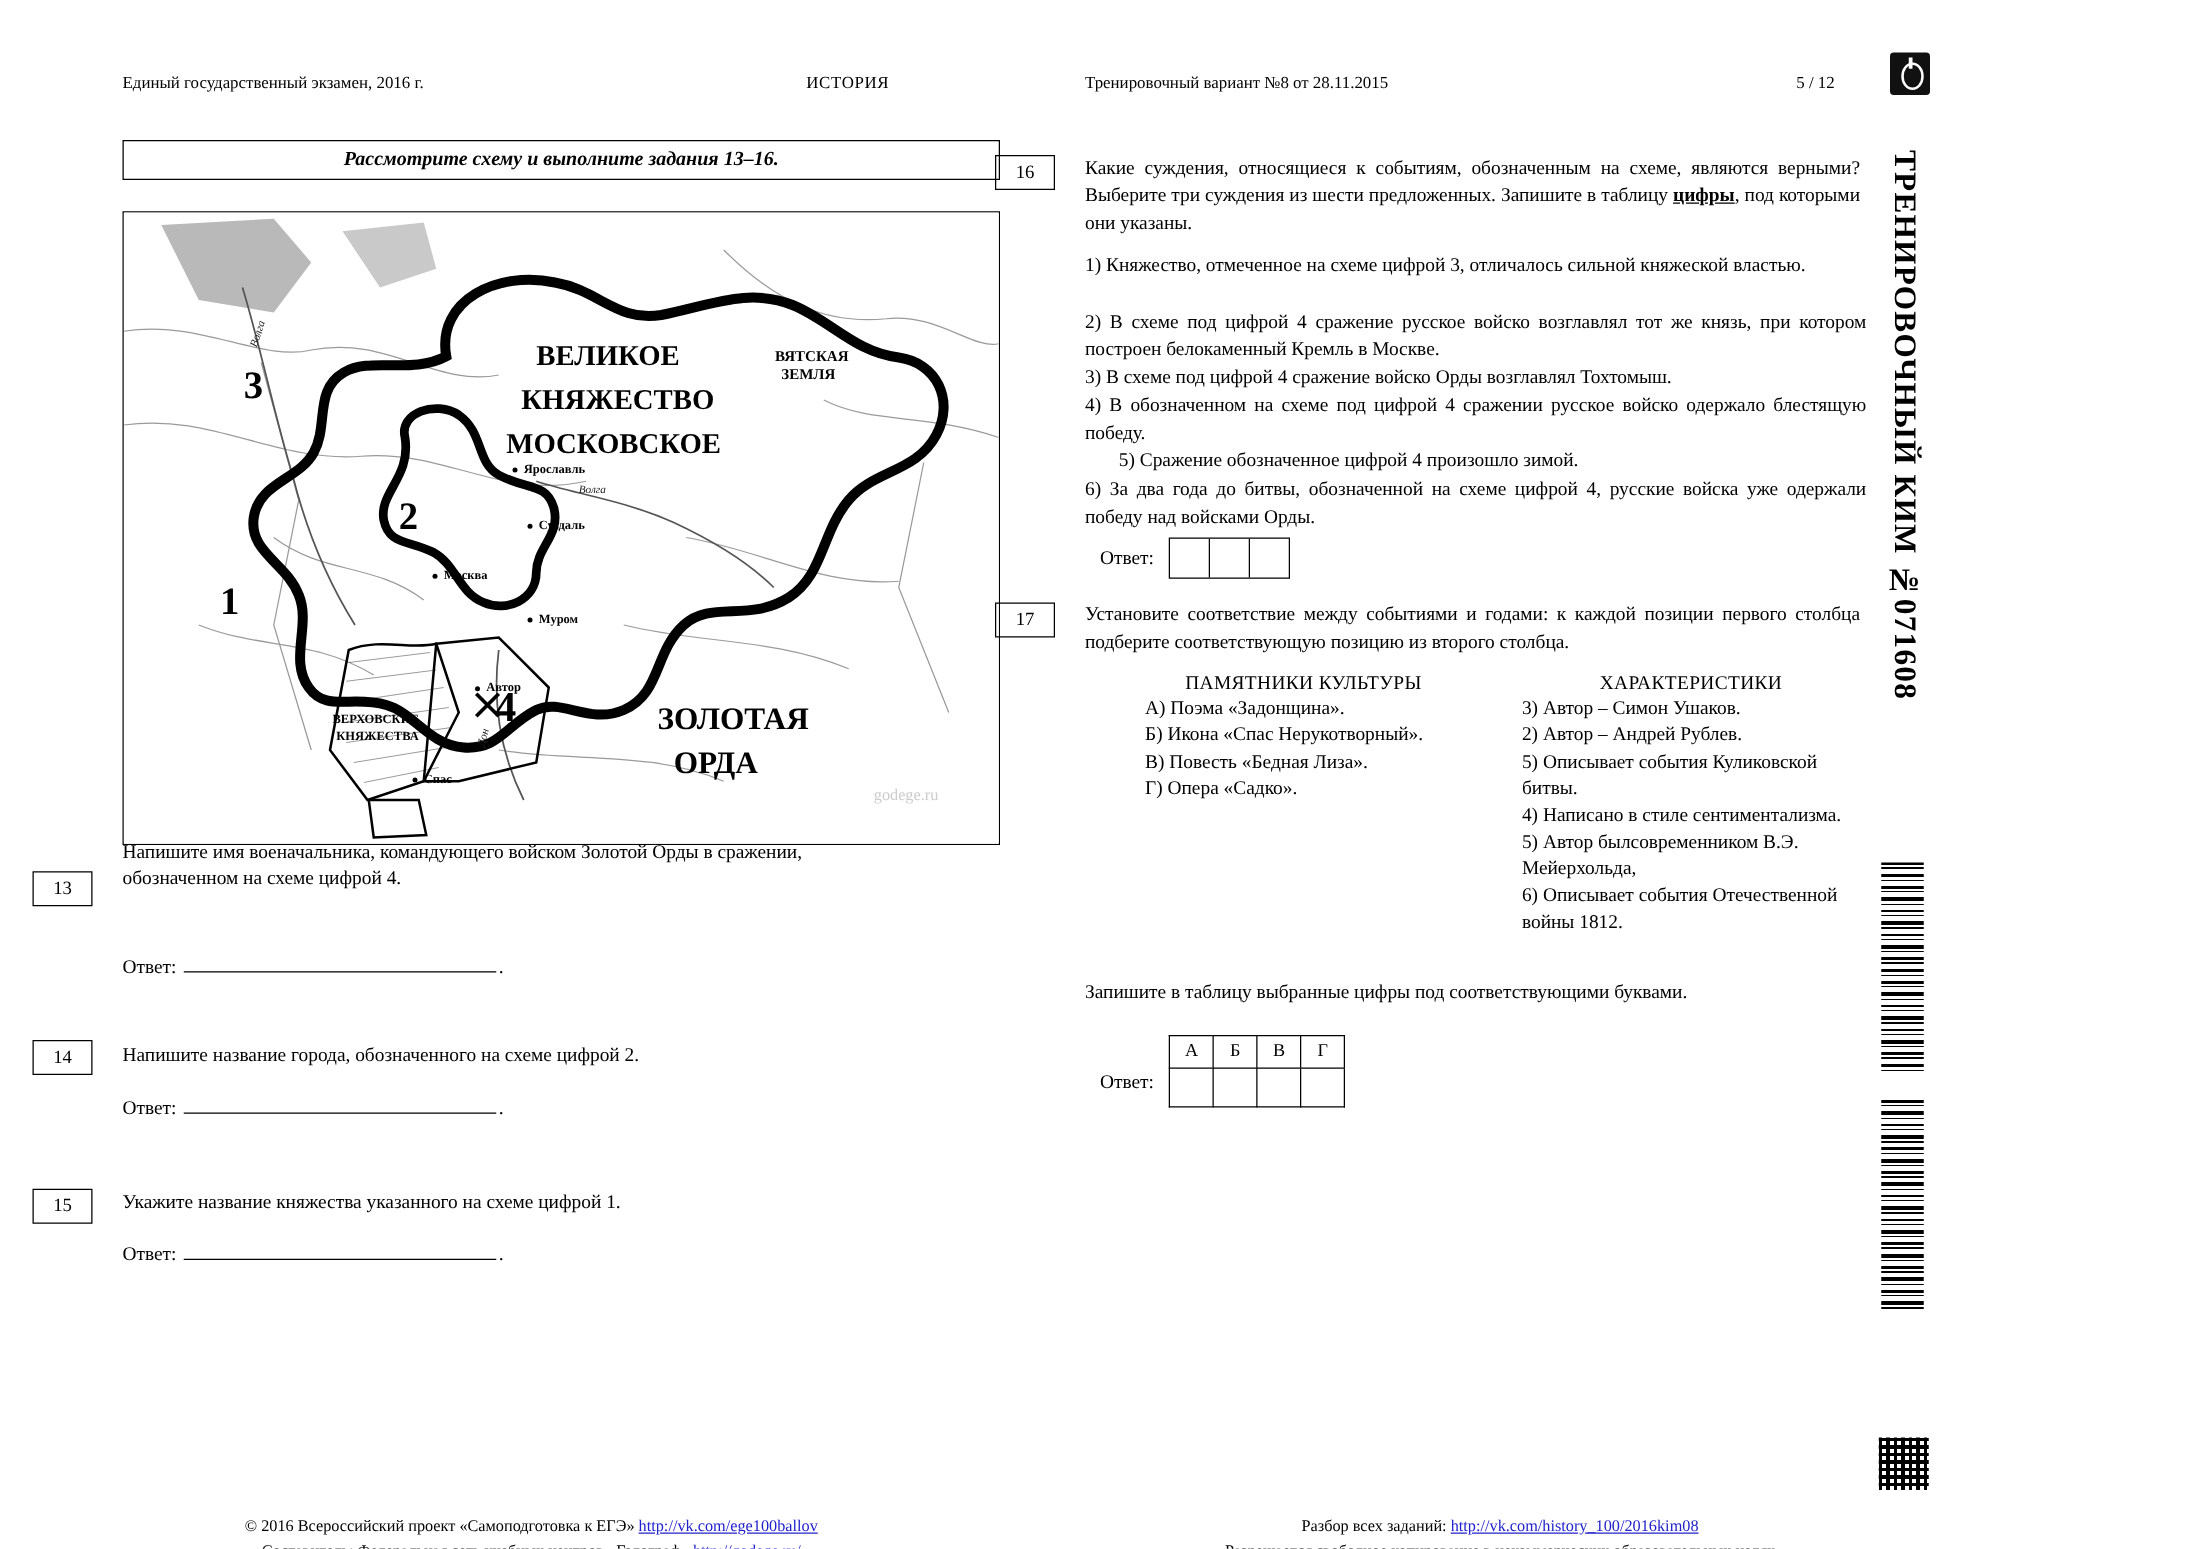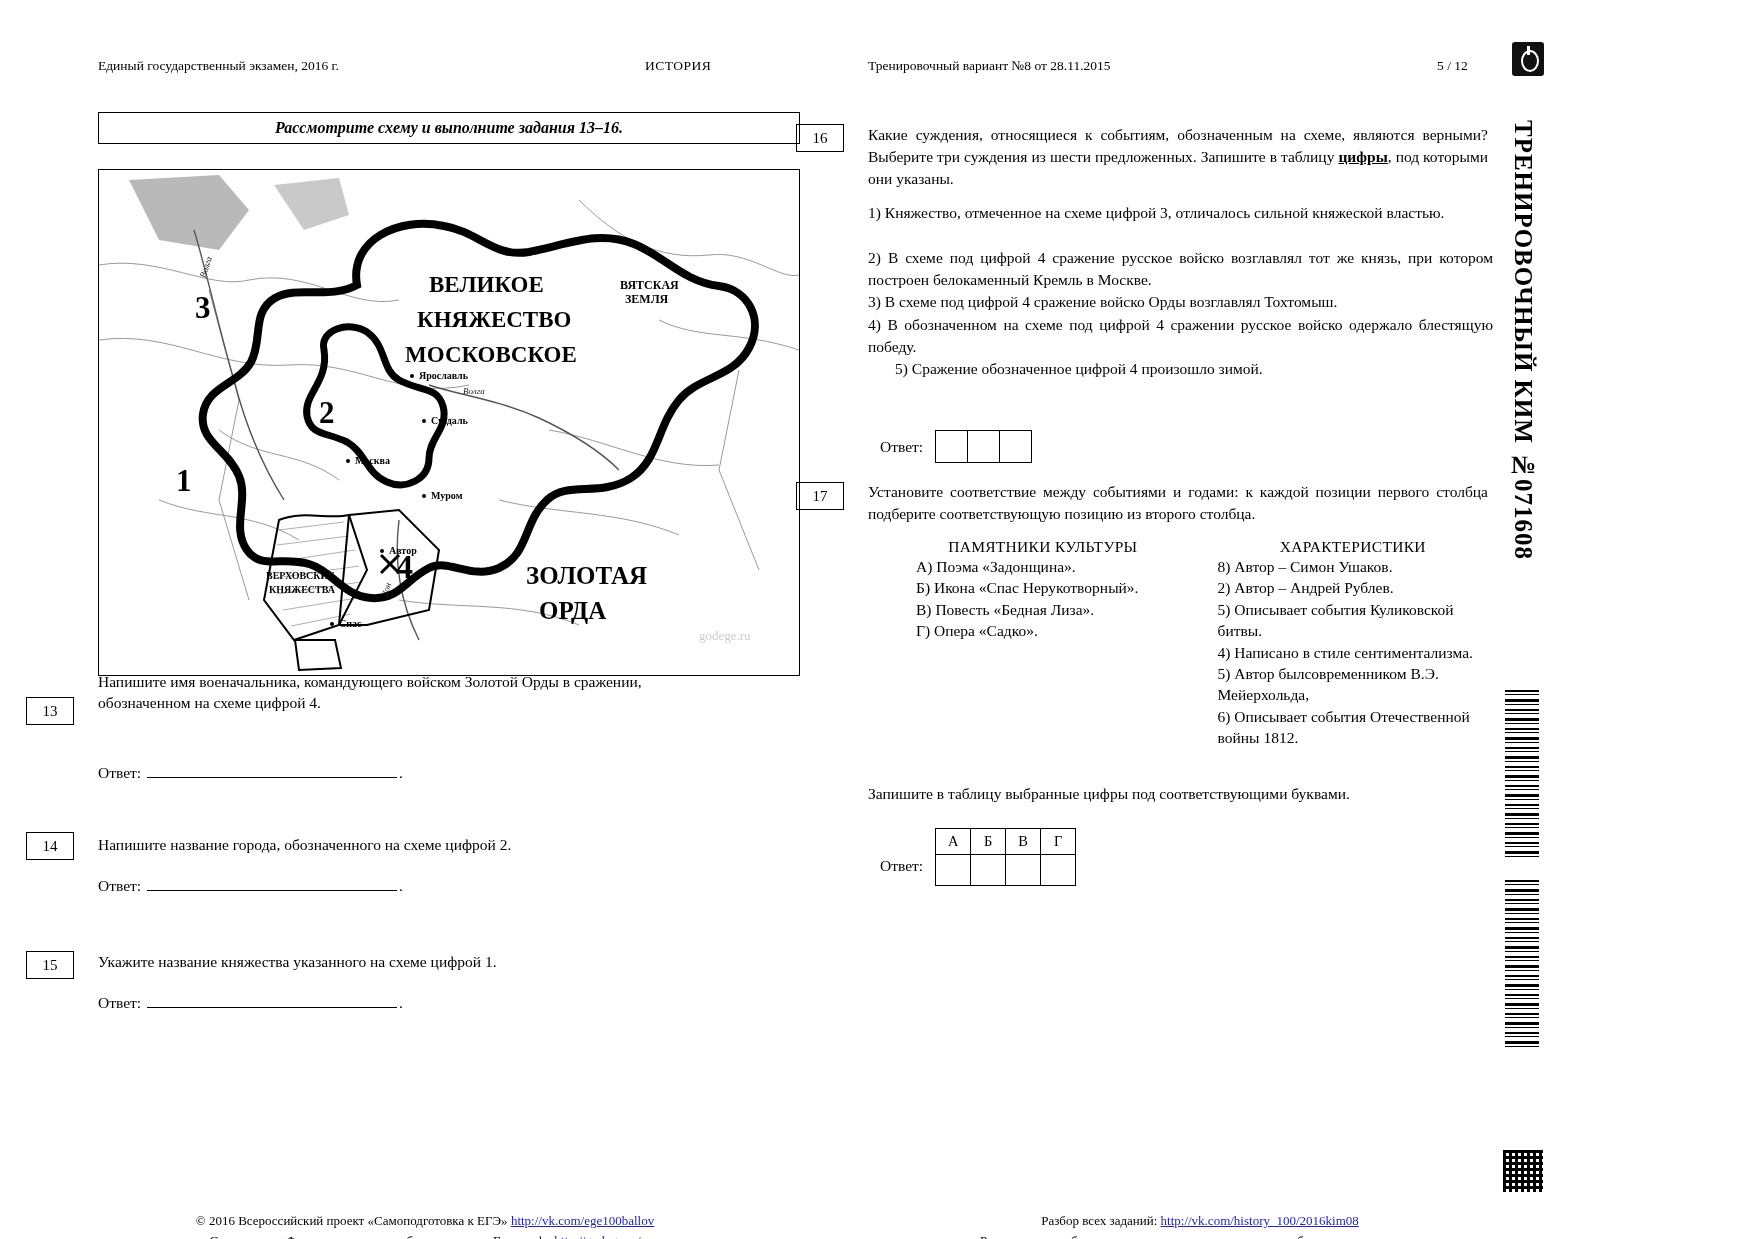--- a/index.html
+++ b/index.html
@@ -233,20 +233,21 @@
     <span>Какие суждения, относящиеся к событиям, обозначенным на схеме, являются</span>
     <span>верными? Выберите три суждения из шести предложенных. Запишите в таблицу</span>
     <span class="bold ul">цифры</span><span>, под которыми они указаны.</span>
   </div>
 
   <div class="rtext" style="left:868px;top:202px;width:625px;">1) Княжество, отмеченное на схеме цифрой 3, отличалось сильной княжеской властью.</div>
   <div class="rtext" style="left:868px;top:247px;width:625px;">2) В схеме под цифрой 4 сражение русское войско возглавлял тот же князь, при котором построен белокаменный Кремль в Москве.</div>
   <div class="rtext" style="left:868px;top:291px;width:625px;">3) В схеме под цифрой 4 сражение войско Орды возглавлял Тохтомыш.</div>
   <div class="rtext" style="left:868px;top:314px;width:625px;">4) В обозначенном на схеме под цифрой 4 сражении русское войско одержало блестящую победу.</div>
   <div class="rtext" style="left:868px;top:358px;width:625px;margin-left:27px;">5) Сражение обозначенное цифрой 4 произошло зимой.</div>
+  <div class="rtext" style="left:868px;top:381px;width:625px;">6) За два года до битвы, обозначенной на схеме цифрой 4, русские войска уже одержали победу над войсками Орды.</div>
 
   <div class="ansbox-row" style="left:880px;top:430px;">
     <span class="lbl">Ответ:</span>
     <div class="cells">
       <div></div>
       <div></div>
       <div></div>
     </div>
   </div>
 
@@ -256,21 +257,21 @@
   <div class="cols" style="left:868px;top:538px;">
     <div class="col">
       <div class="colhdr">ПАМЯТНИКИ КУЛЬТУРЫ</div>
       <div class="coll">А) Поэма «Задонщина».</div>
       <div class="coll">Б) Икона «Спас Нерукотворный».</div>
       <div class="coll">В) Повесть «Бедная Лиза».</div>
       <div class="coll">Г) Опера «Садко».</div>
     </div>
     <div class="col" style="width:320px;">
       <div class="colhdr">ХАРАКТЕРИСТИКИ</div>
-      <div class="coll">8) Автор – Симон Ушаков.</div>
+      <div class="coll">3) Автор – Симон Ушаков.</div>
       <div class="coll">2) Автор – Андрей Рублев.</div>
       <div class="coll">5) Описывает события Куликовской битвы.</div>
       <div class="coll">4) Написано в стиле сентиментализма.</div>
       <div class="coll">5) Автор былсовременником В.Э. Мейерхольда,</div>
       <div class="coll">6) Описывает события Отечественной войны 1812.</div>
     </div>
   </div>
 
   <div class="rtext" style="left:868px;top:783px;width:640px;">Запишите в таблицу выбранные цифры под соответствующими буквами.</div>
 

